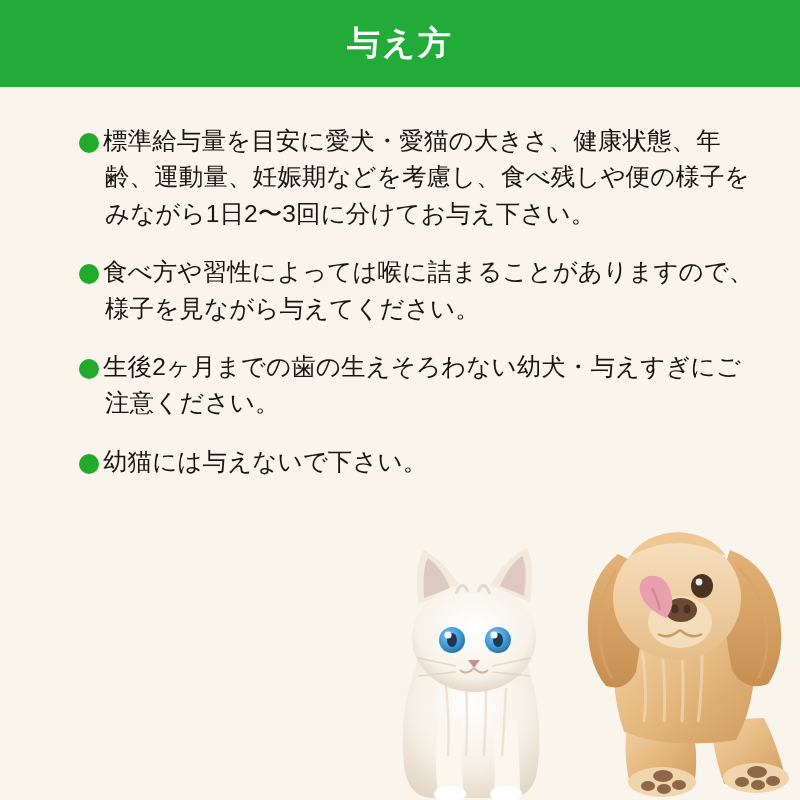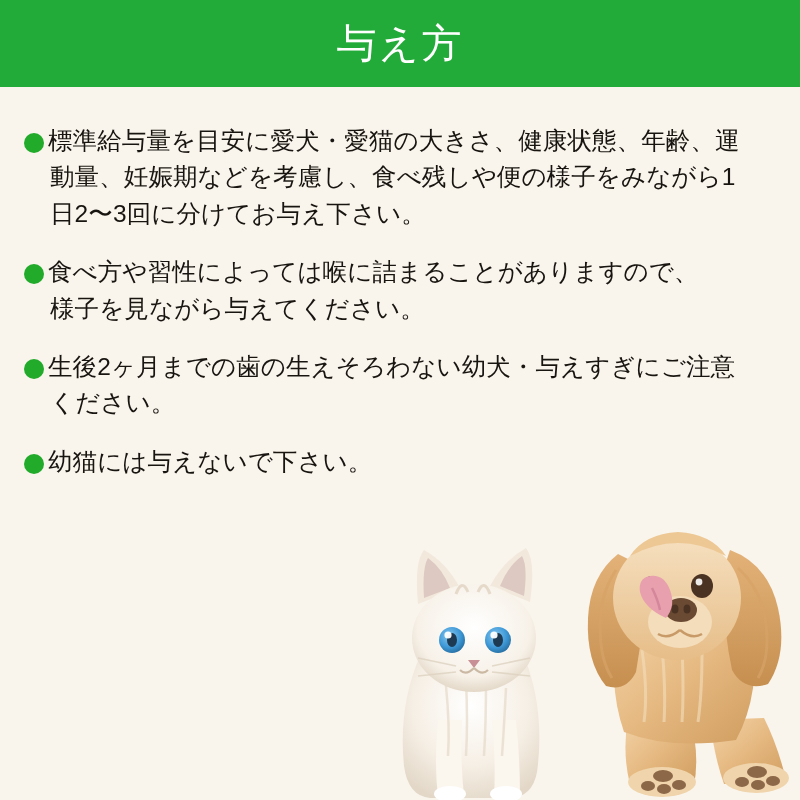--- a/index.html
+++ b/index.html
@@ -29,37 +29,37 @@
     width: 800px;
     height: 87px;
     background: #22ab39;
     display: flex;
     align-items: center;
     justify-content: center;
     box-sizing: border-box;
   }
   .header-title {
     color: #ffffff;
-    font-size: 40px;
-    font-weight: normal;
+    font-size: 33px;
+    font-weight: bold;
     letter-spacing: 2px;
     line-height: 1;
     margin-top: -2px;
     white-space: nowrap;
   }
 
   
   .content {
     position: absolute;
     left: 0;
     top: 87px;
     width: 800px;
     height: 713px;
     box-sizing: border-box;
-    padding: 36px 40px 0 20px;
+    padding: 36px 40px 0 75px;
   }
   .bullet-list {
     position: relative;
     z-index: 3;
     list-style: none;
     margin: 0;
     padding: 0;
   }
   .bullet-item {
     position: relative;

